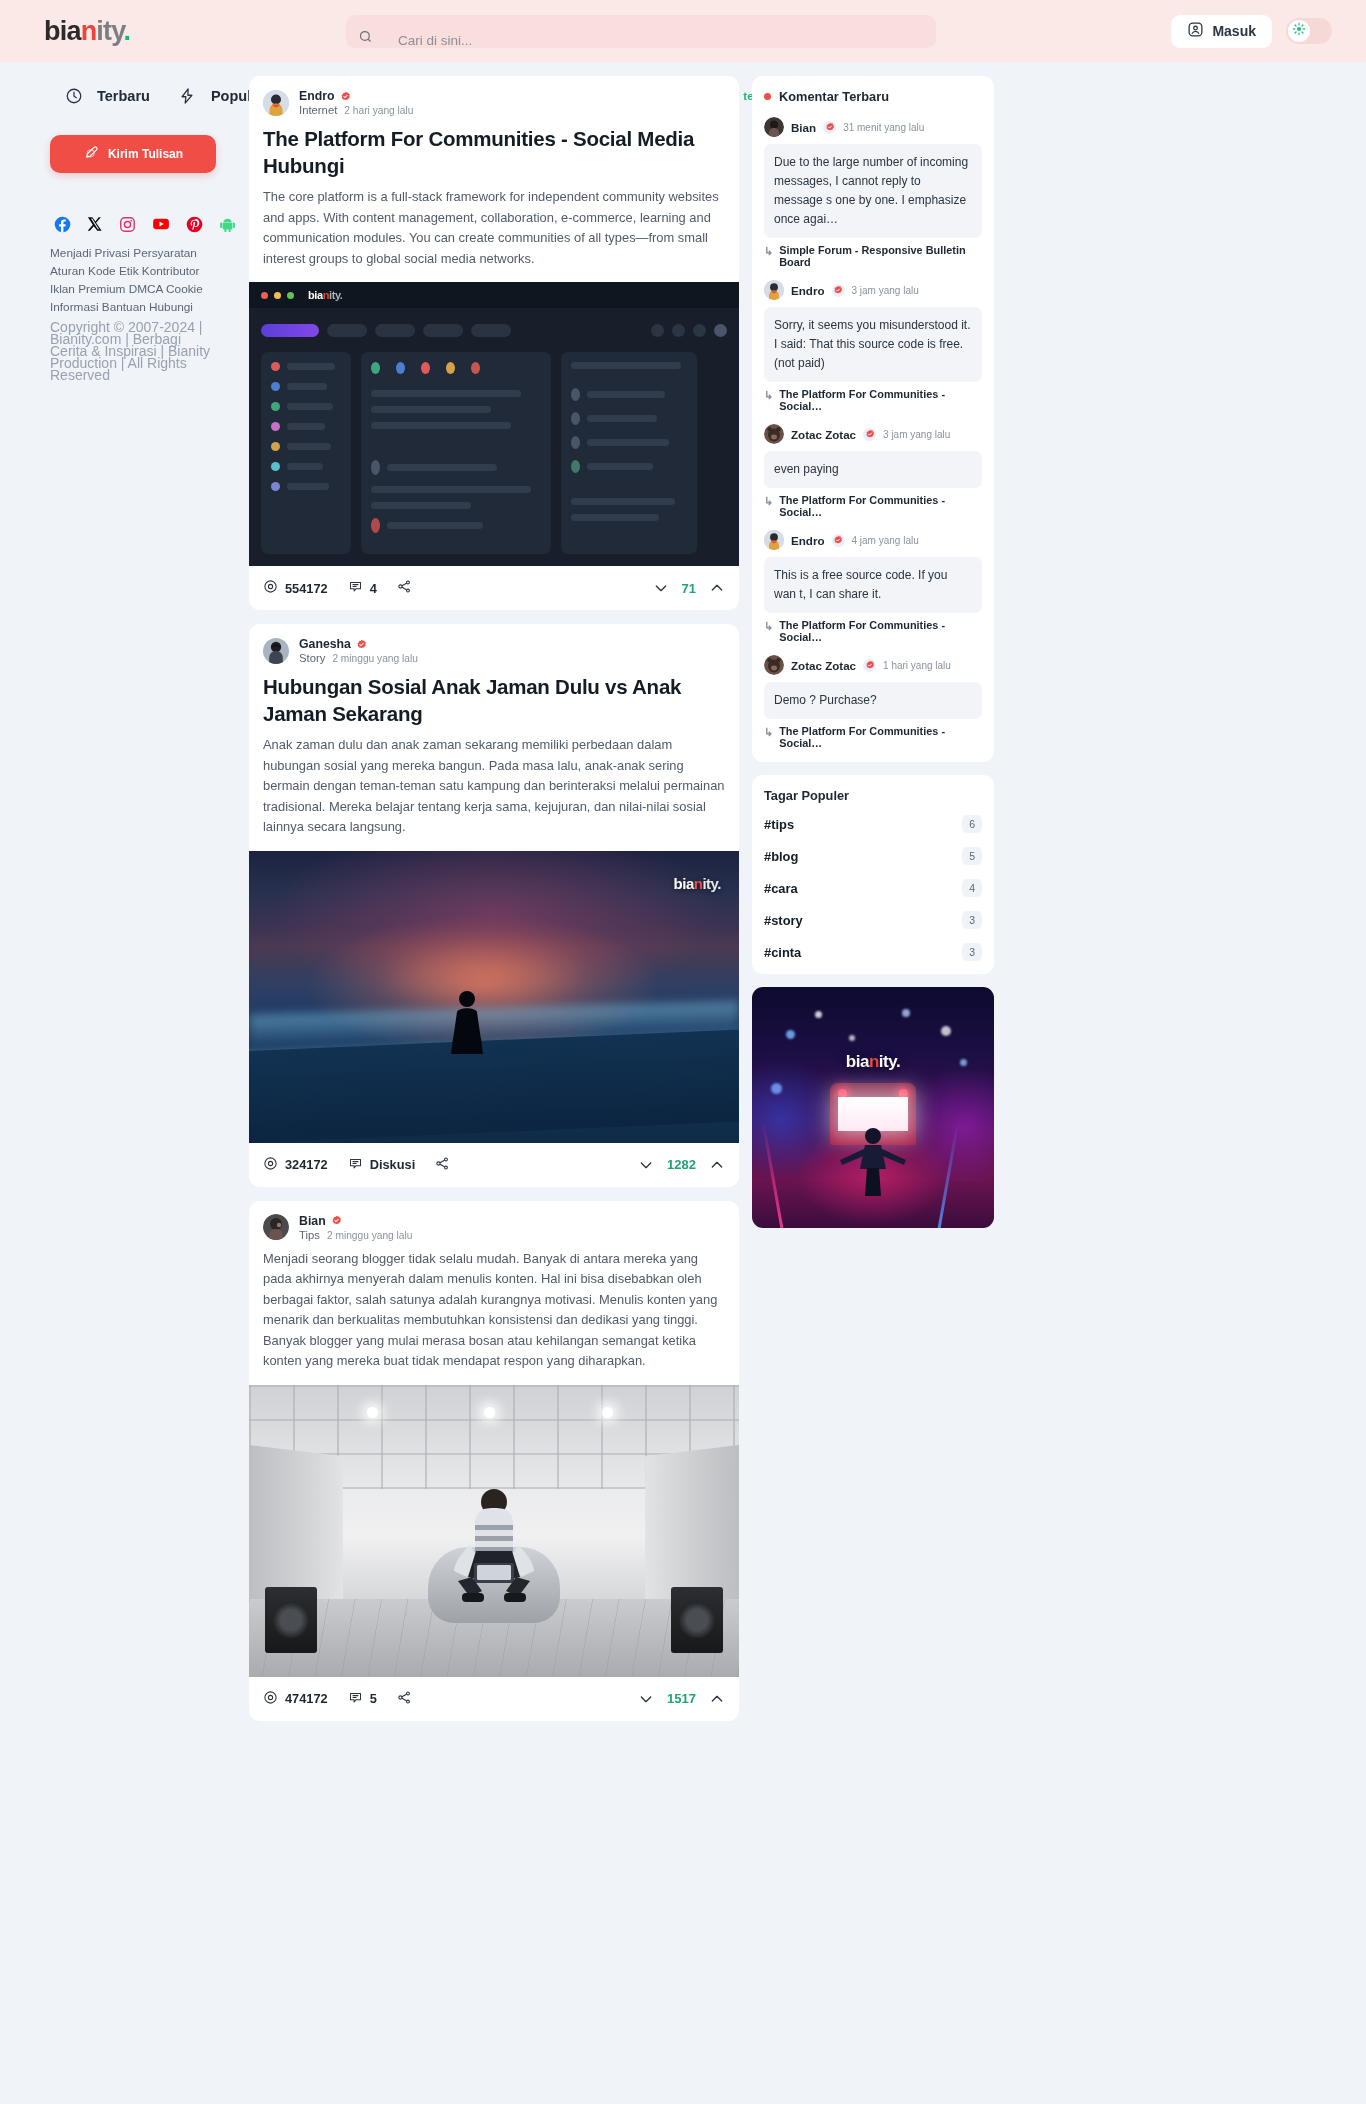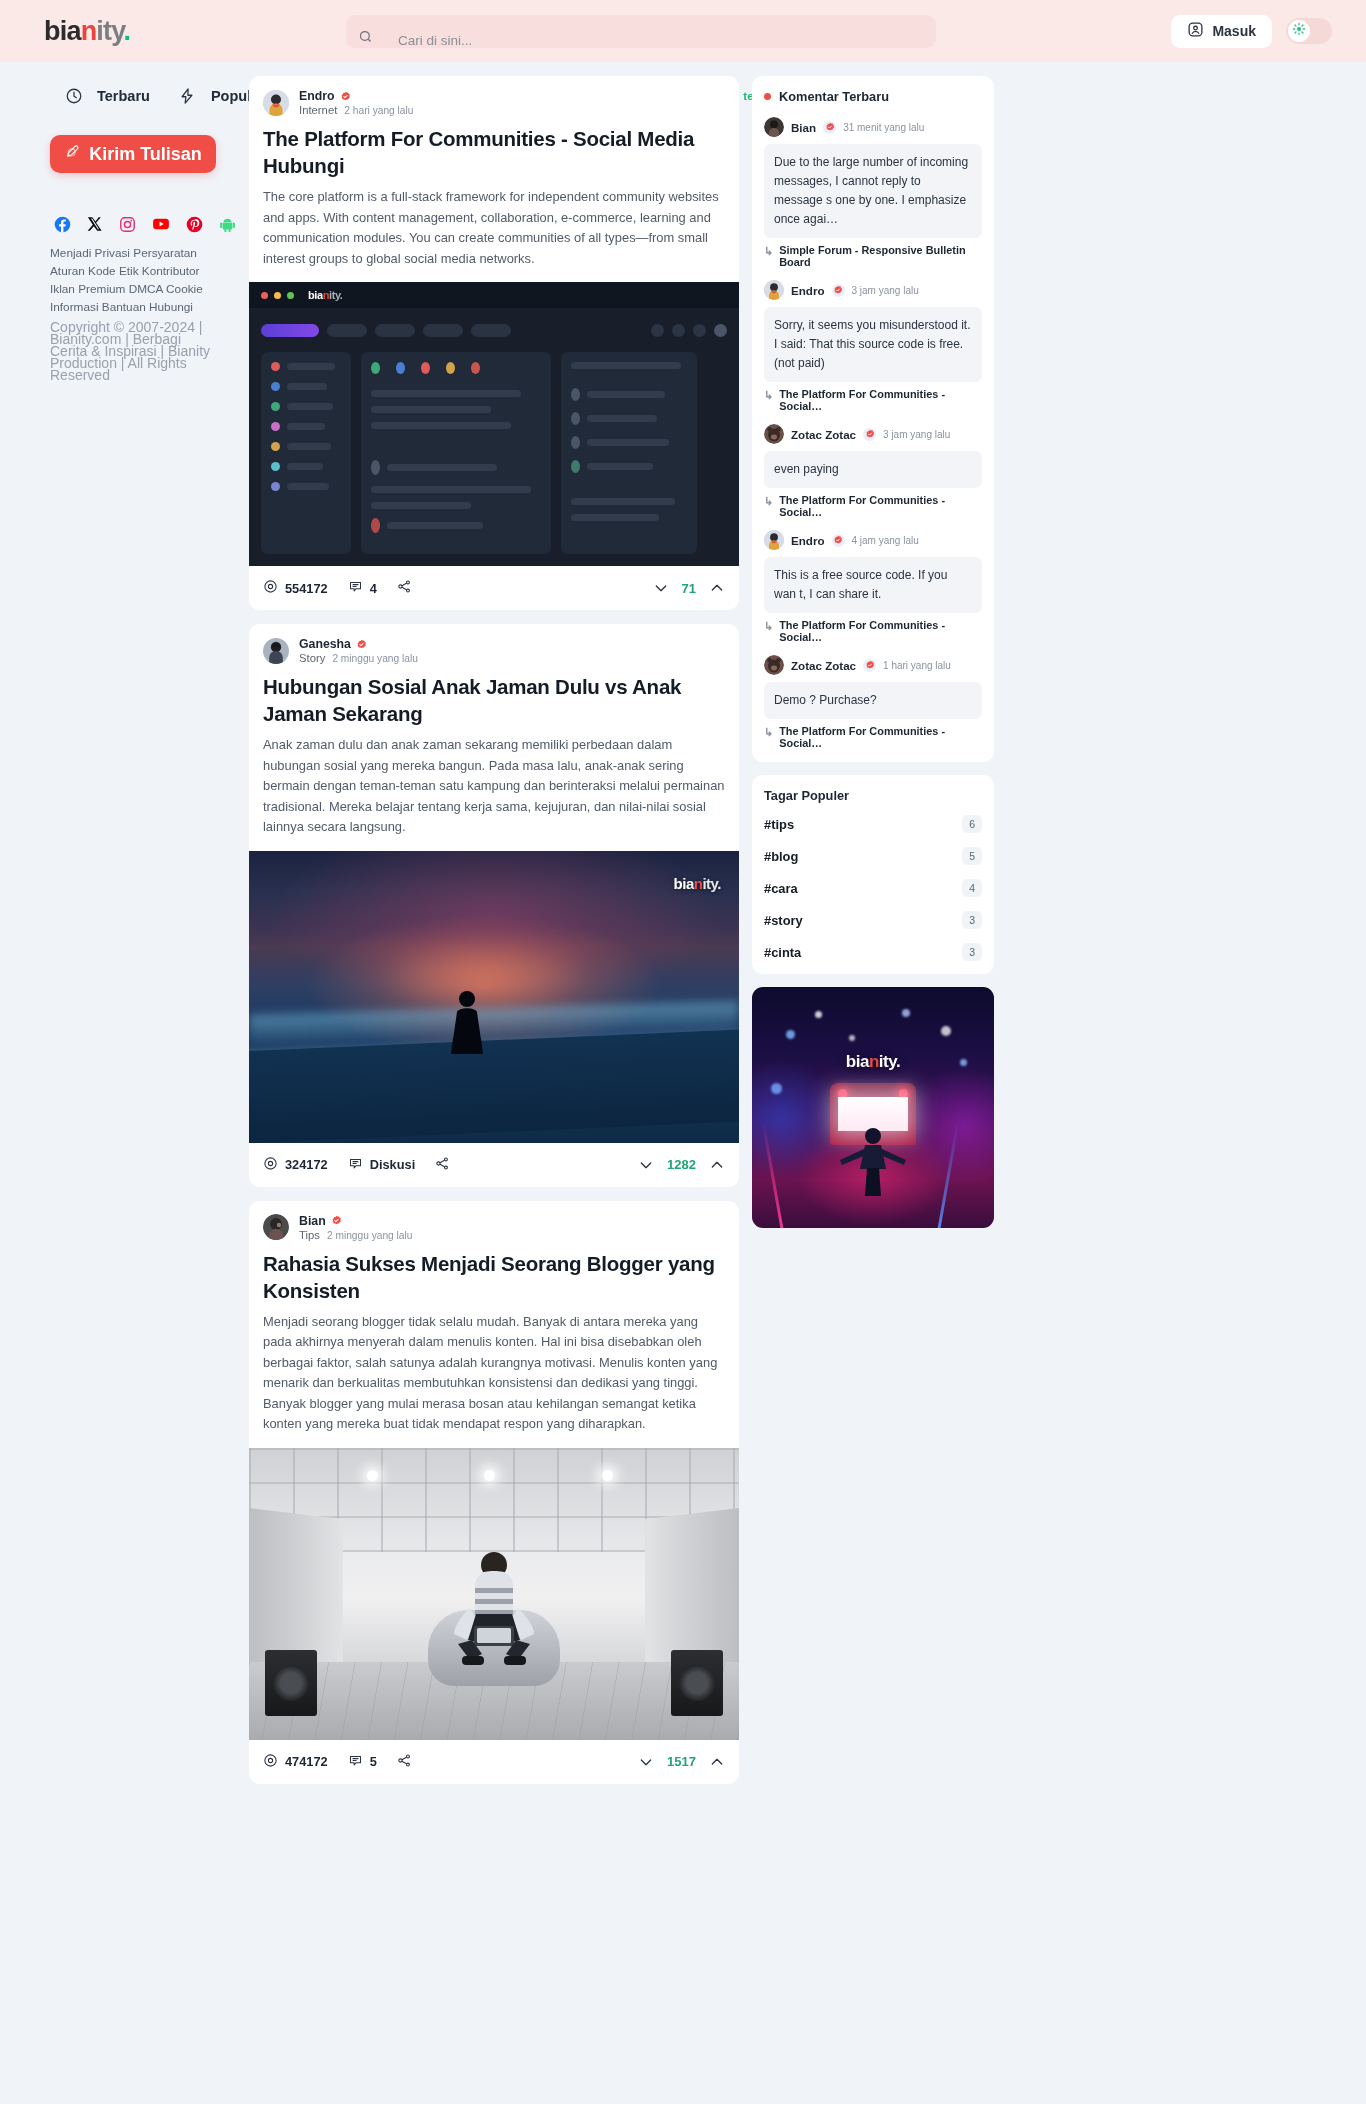--- a/index.html
+++ b/index.html
@@ -124,21 +124,21 @@
   .maint-b { color: #22b573; font-size: 11.5px; font-weight: 700; }
 
   .kirim {
     margin-top: 14px;
     width: 166px;
     height: 38px;
     background: #ef4d45;
     border: none;
     border-radius: 10px;
     color: #fff;
-    font-size: 18px;
+    font-size: 12px;
     font-weight: 700;
     display: flex;
     align-items: center;
     justify-content: center;
     gap: 9px;
     cursor: pointer;
     font-family: "Liberation Sans", sans-serif;
     box-shadow: 0 3px 8px rgba(239,77,69,0.25);
   }
 
@@ -797,21 +797,20 @@
                 </svg>
             </span>
           </div>
           <div class="prow2">
             <span class="pcat">Tips</span>
             <span class="ptime">2 minggu yang lalu</span>
           </div>
         </div>
       </div>
 
-      <h2 class="ptitle">Rahasia Sukses Menjadi Seorang Blogger yang Konsisten</h2>
       <p class="pbody">Menjadi seorang blogger tidak selalu mudah. Banyak di antara mereka yang pada akhirnya menyerah dalam menulis konten. Hal ini bisa disebabkan oleh berbagai faktor, salah satunya adalah kurangnya motivasi. Menulis konten yang menarik dan berkualitas membutuhkan konsistensi dan dedikasi yang tinggi. Banyak blogger yang mulai merasa bosan atau kehilangan semangat ketika konten yang mereka buat tidak mendapat respon yang diharapkan.</p>
 
       <div class="pimg room">
         <div class="ceil"></div>
         <span class="lamp" style="left:24%"></span>
         <span class="lamp" style="left:48%"></span>
         <span class="lamp" style="left:72%"></span>
         <div class="lwall"></div>
         <div class="rwall"></div>
         <div class="floor"></div>

